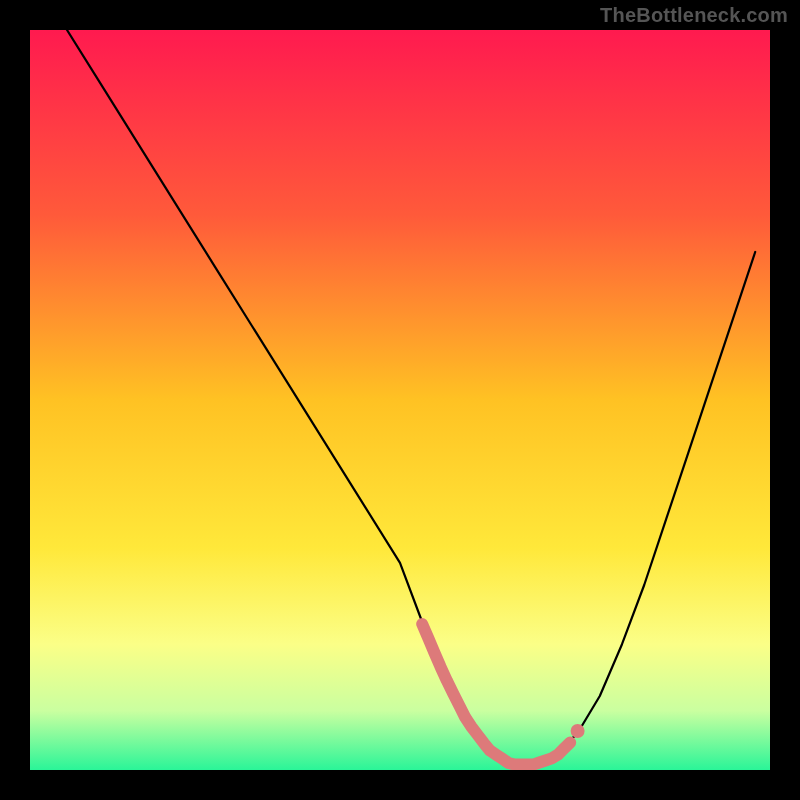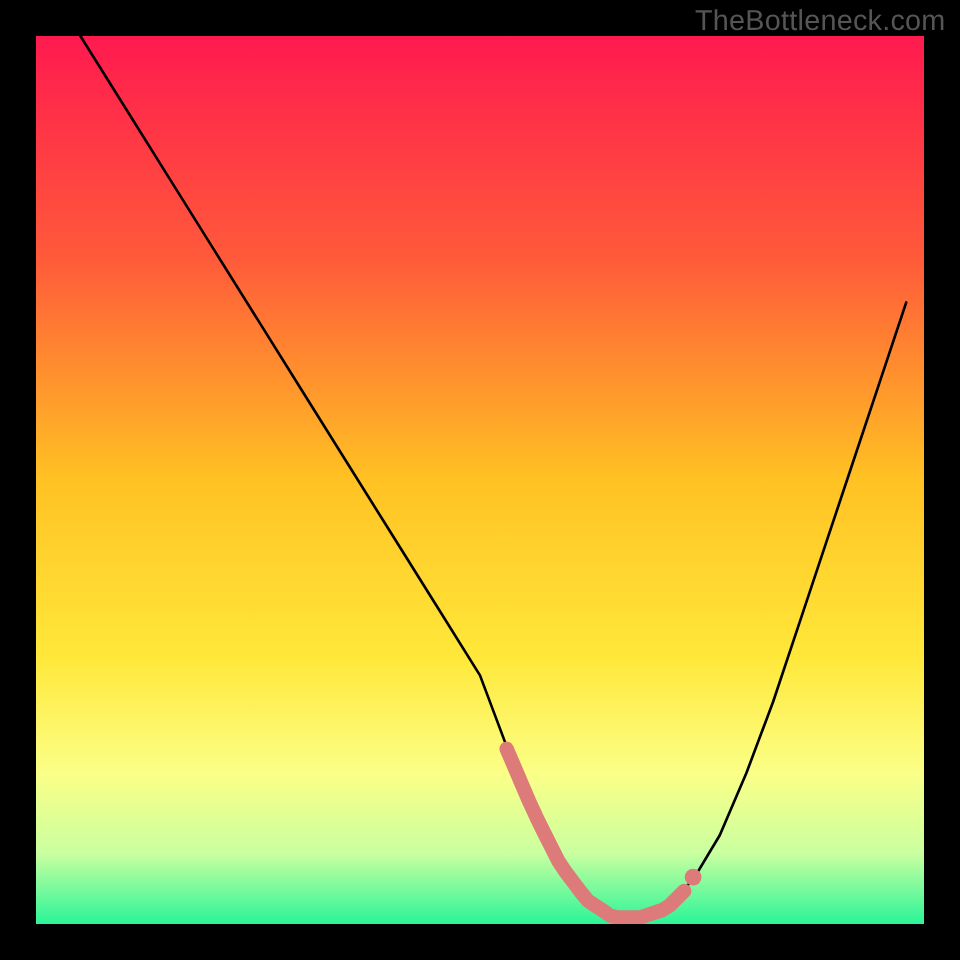--- a/index.html
+++ b/index.html
@@ -14,22 +14,22 @@
     position: relative;
     width: 800px;
     height: 800px;
     background: #000;
   }
   .watermark {
     position: absolute;
     top: 4px;
     right: 12px;
     font-family: Arial, Helvetica, sans-serif;
-    font-size: 24px;
-    font-weight: 400;
+    font-size: 20px;
+    font-weight: 700;
     color: #555;
     letter-spacing: 0.2px;
   }
   svg {
     display: block;
   }
 </style>
 </head>
 <body>
 

